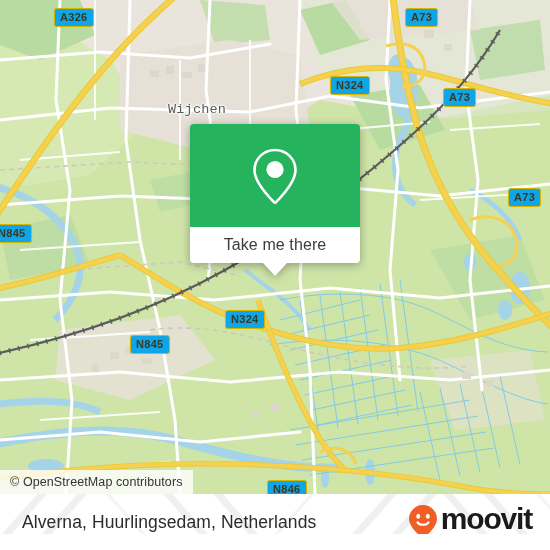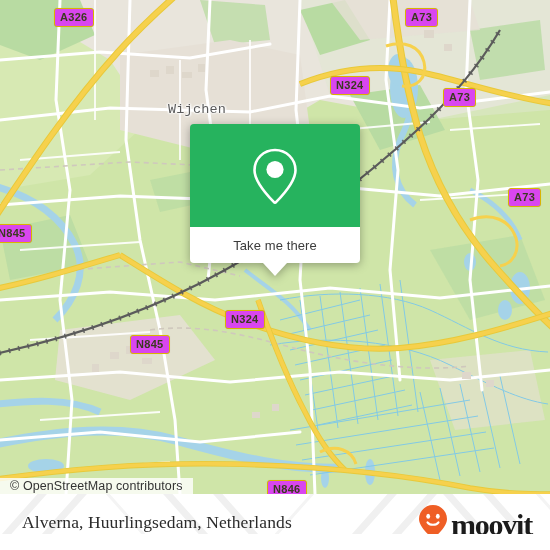--- a/index.html
+++ b/index.html
@@ -11,50 +11,50 @@
   #map{position:absolute;left:0;top:0;width:550px;height:494px;overflow:hidden;
        background:#e9e5dc;}
   #map svg{position:absolute;left:0;top:0;}
 
   
   .place-label{position:absolute;color:#5a5a5a;font-size:13.5px;letter-spacing:.2px;
     text-shadow:0 0 3px #fff,0 0 3px #fff,0 0 2px #fff,1px 0 2px #fff,-1px 0 2px #fff;
     white-space:nowrap;pointer-events:none;font-family:Liberation Mono, monospace;}
 
   
-  .shield{position:absolute;background:#d946ef;border:1.6px solid #d9b400;border-radius:3px;
+  .shield{position:absolute;background:#0ea5e9;border:1.6px solid #d9b400;border-radius:3px;
     color:#3a3a20;font-size:11px;font-weight:bold;line-height:1;
     padding:2.5px 5px 3px 5px;white-space:nowrap;letter-spacing:.3px;
     box-shadow:0 0 1px rgba(0,0,0,.12);}
 
   
-  #attrib{position:absolute;left:0;bottom:0;height:16px;display:flex;align-items:center;
+  #attrib{position:absolute;left:0;bottom:0;height:24px;display:flex;align-items:center;
     padding:0 10px;background:rgba(255,255,255,.80);color:#333;font-size:12.5px;
     letter-spacing:.1px;}
 
   
   #card{position:absolute;left:190px;top:124px;width:170px;
         filter:drop-shadow(0 2px 5px rgba(0,0,0,.32));}
   #card-top{height:103px;background:#26b35e;border-radius:4px 4px 0 0;
             display:flex;align-items:center;justify-content:center;}
   #card-bottom{height:36px;background:#fff;border-radius:0 0 4px 4px;
             display:flex;align-items:center;justify-content:center;}
-  #card-label{color:#3c3c3c;font-size:13px;letter-spacing:.1px;}
+  #card-label{color:#3c3c3c;font-size:16px;letter-spacing:.1px;}
   #card-tail{position:absolute;left:50%;top:139px;transform:translateX(-50%);
     width:0;height:0;border-left:12px solid transparent;border-right:12px solid transparent;
     border-top:13px solid #fff;}
 
   
   #footer{position:absolute;left:0;top:494px;width:550px;height:40px;background:#fff;
-          overflow:hidden;font-family:Liberation Serif, serif;}
+          overflow:hidden;}
   #footer-watermark{position:absolute;left:0;top:0;width:550px;height:56px;}
   #footer-inner{position:relative;display:flex;align-items:center;height:56px;
                 justify-content:space-between;padding:0 18px 0 22px;box-sizing:border-box;}
   #footer-title{color:#2b2b2b;font-size:17.5px;letter-spacing:.1px;white-space:nowrap;}
-  #brand{display:flex;align-items:flex-end;gap:3px;}
+  #brand{display:flex;align-items:flex-start;gap:3px;}
   #brand-word{color:#1b1b1b;font-size:30px;font-weight:bold;letter-spacing:-1.2px;
               line-height:1;}
 </style>
 </head>
 <body>
 
 <div id="app">
 
   <div id="map">
     <svg width="550" height="494" viewBox="0 0 550 494">

